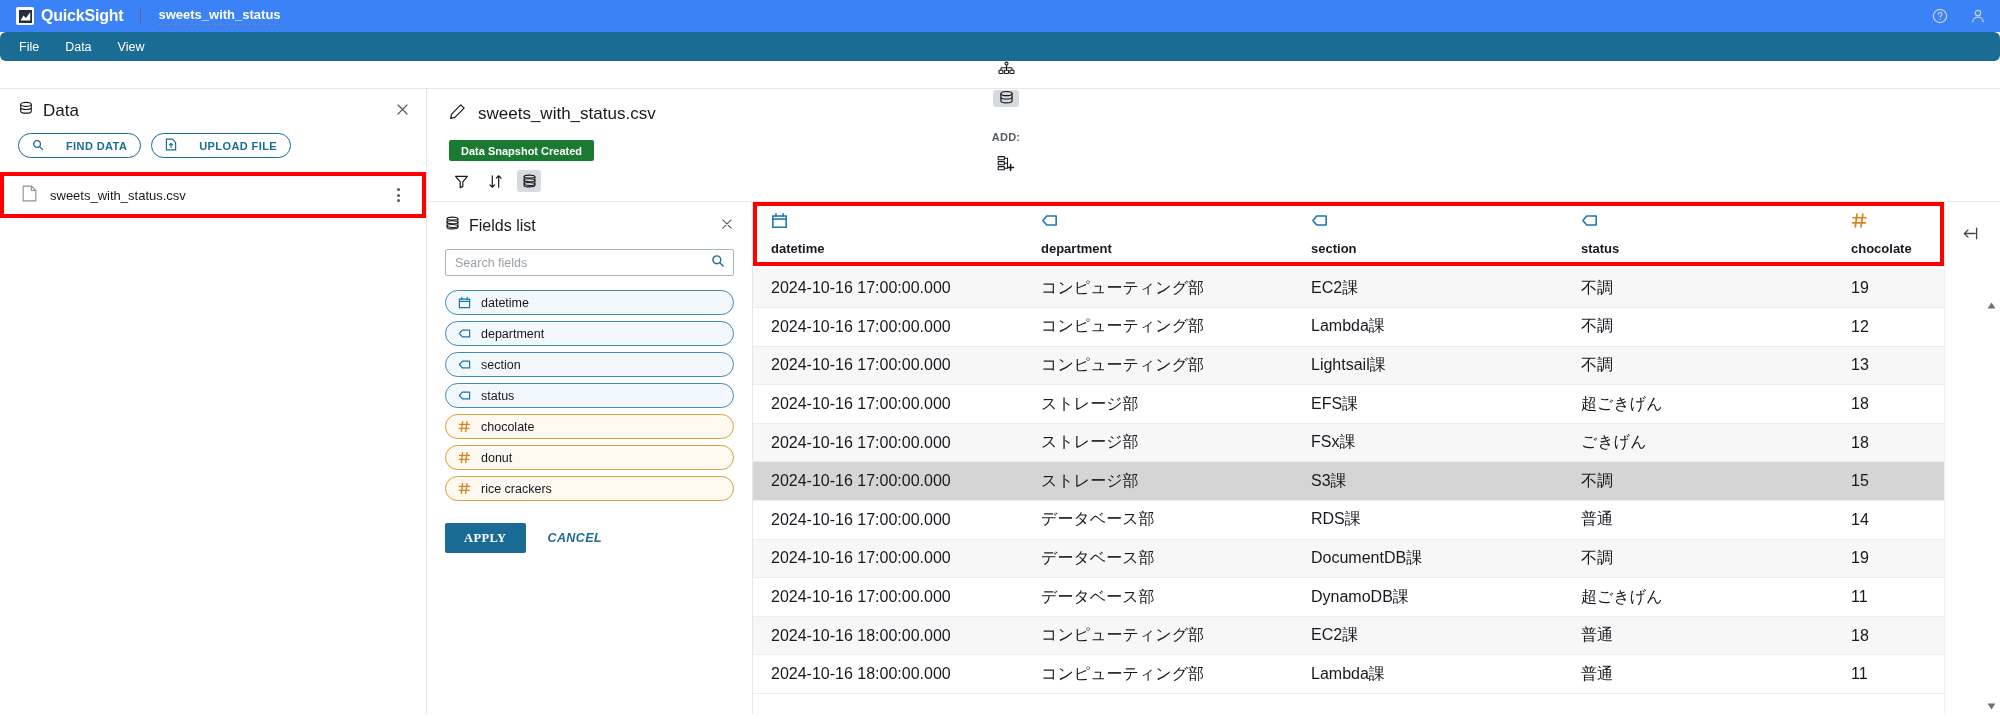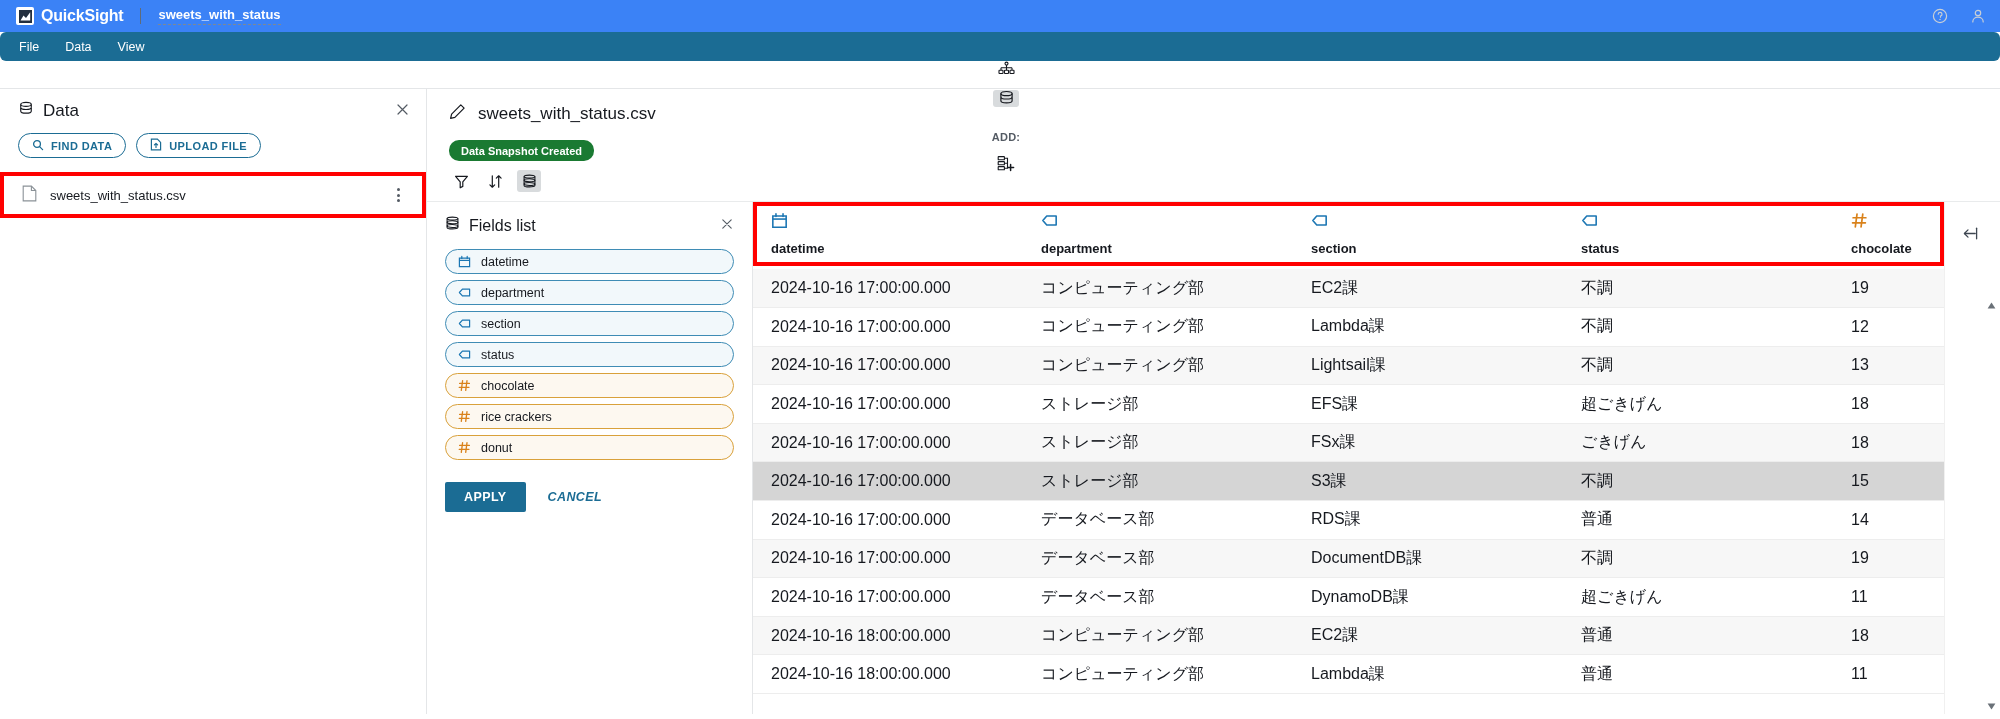--- a/index.html
+++ b/index.html
@@ -62,21 +62,21 @@
     height: 44px; display: flex; align-items: center; padding: 0 18px;
     position: relative;
   }
   .dp-title { font-size: 17px; color: #16191f; margin-left: 9px; }
   .dp-close { position: absolute; right: 16px; color: #545b64; cursor: pointer; }
   .dp-actions { display: flex; gap: 10px; padding: 0 18px 14px 18px; }
   .dp-btn {
     border: 1px solid #1b6c94; color: #1b6c94; background: #fff;
     border-radius: 13px; height: 25px; padding: 0 13px;
     font-size: 11px; font-weight: 600; letter-spacing: .4px;
-    display: flex; align-items: center; gap: 7px; cursor: pointer;
+    display: flex; align-items: center; gap: 22px; cursor: pointer;
   }
   .dp-files-hdr {
     height: 35px; border-top: 1px solid #e4e6e8; border-bottom: 1px solid #e4e6e8;
     display: flex; align-items: center; padding: 0 18px;
     position: relative; font-size: 13px; color: #16191f;
   }
   .dp-files-chev { position: absolute; right: 18px; color: #545b64; cursor: pointer; }
   .file-list { padding-top: 0; }
   .file-row {
     height: 41px; display: flex; align-items: center; padding: 0 18px;
@@ -89,21 +89,21 @@
   .file-kebab { position: absolute; right: 22px; display: flex; flex-direction: column; gap: 2.5px; cursor: pointer; }
   .kdot { width: 3px; height: 3px; border-radius: 50%; background: #545b64; }
 
   
   .prep-panel { flex: 1; display: flex; flex-direction: column; min-width: 0; }
   .prep-head { padding: 14px 0 0 0; }
   .prep-title-row { display: flex; align-items: center; padding: 0 22px; gap: 12px; }
   .prep-title { font-size: 17px; color: #16191f; }
   .snapshot-badge {
     display: inline-flex; align-items: center; background: #1a7a32; color: #ffffff;
-    border-radius: 10px; height: 21px; padding: 0 12px;
+    border-radius: 2px; height: 21px; padding: 0 12px;
     font-size: 11px; font-weight: bold; margin: 16px 0 0 22px;
   }
   .prep-toolbar {
     display: flex; align-items: center; gap: 10px; padding: 9px 22px 9px 22px;
     border-bottom: 1px solid #e9ebec;
   }
   .pt-btn {
     width: 24px; height: 22px; display: flex; align-items: center; justify-content: center;
     border-radius: 3px; cursor: pointer;
   }
@@ -138,21 +138,21 @@
     border: 1px solid #3f8cb5; background: #f2f8fb; color: #16191f;
   }
   .field-pill.mea {
     border: 1px solid #d9a13b; background: #fdf8f0; color: #16191f;
   }
   .fp-icon { margin-right: 10px; display: flex; align-items: center; }
   .fl-actions { display: flex; align-items: center; gap: 22px; margin-top: 16px; }
   .apply-btn {
     background: #1b6c94; color: #fff; border: none; border-radius: 2px;
     height: 30px; padding: 0 19px; font-size: 12.5px; font-weight: bold;
-    letter-spacing: .4px; cursor: pointer; font-family: Liberation Sans, sans-serif;
+    letter-spacing: .4px; cursor: pointer; font-family: Liberation Serif, serif;
   }
   .cancel-btn {
     background: transparent; border: none; color: #1b6c94;
     font-size: 12.5px; font-weight: bold; letter-spacing: .4px; cursor: pointer;
     font-family: "Liberation Sans", sans-serif;
     font-style: italic;
   }
 
   
   .table-wrap { flex: 1; position: relative; min-width: 0; overflow: hidden; }
@@ -366,20 +366,29 @@
               </svg>
           </span>
           <span class="fl-title">Fields list</span>
           <span class="fl-close">
             <svg width="14" height="14" viewBox="0 0 15 15" stroke="currentColor" stroke-width="1.2" stroke-linecap="round">
                 <path d="M3 3l9 9M12 3l-9 9"></path>
               </svg>
           </span>
         </div>
 
+        <div class="fl-search">
+          <input type="text" placeholder="Search fields" style="">
+          <span class="fl-search-icon">
+            <svg width="14" height="14" viewBox="0 0 14 14" fill="none" stroke="currentColor" stroke-width="1.4">
+                <circle cx="5.8" cy="5.8" r="3.9"></circle>
+                <path d="M8.8 8.8l3.3 3.3" stroke-linecap="round"></path>
+              </svg>
+          </span>
+        </div>
 
         <div>
           <div class="field-pill dim">
             <span class="fp-icon">
               <svg width="13" height="13" viewBox="0 0 13 13" fill="none" stroke="#1b76b3" stroke-width="1.2">
                   <path d="M1.4 3.1h10.2v8.5H1.4z"></path>
                   <path d="M1.4 5.4h10.2"></path>
                   <path d="M3.8 1.4v2M9.2 1.4v2" stroke-linecap="round"></path>
                 </svg>
             </span>
@@ -416,29 +425,29 @@
                 </svg>
             </span>
             <span>chocolate</span>
           </div>
           <div class="field-pill mea">
             <span class="fp-icon">
               <svg width="13" height="13" viewBox="0 0 13 13" fill="none" stroke="#d9821b" stroke-width="1.3" stroke-linecap="round">
                   <path d="M4.6 1.6L3.3 11.4M9 1.6L7.7 11.4M1.6 4.4h9.8M1.2 8.3h9.8"></path>
                 </svg>
             </span>
-            <span>rice crackers</span>
+            <span>donut</span>
           </div>
           <div class="field-pill mea">
             <span class="fp-icon">
               <svg width="13" height="13" viewBox="0 0 13 13" fill="none" stroke="#d9821b" stroke-width="1.3" stroke-linecap="round">
                   <path d="M4.6 1.6L3.3 11.4M9 1.6L7.7 11.4M1.6 4.4h9.8M1.2 8.3h9.8"></path>
                 </svg>
             </span>
-            <span>donut</span>
+            <span>rice crackers</span>
           </div>
         </div>
 
         <div class="fl-actions">
           <button class="apply-btn">APPLY</button>
           <button class="cancel-btn">CANCEL</button>
         </div>
       </div>
 
       <div class="table-wrap">

